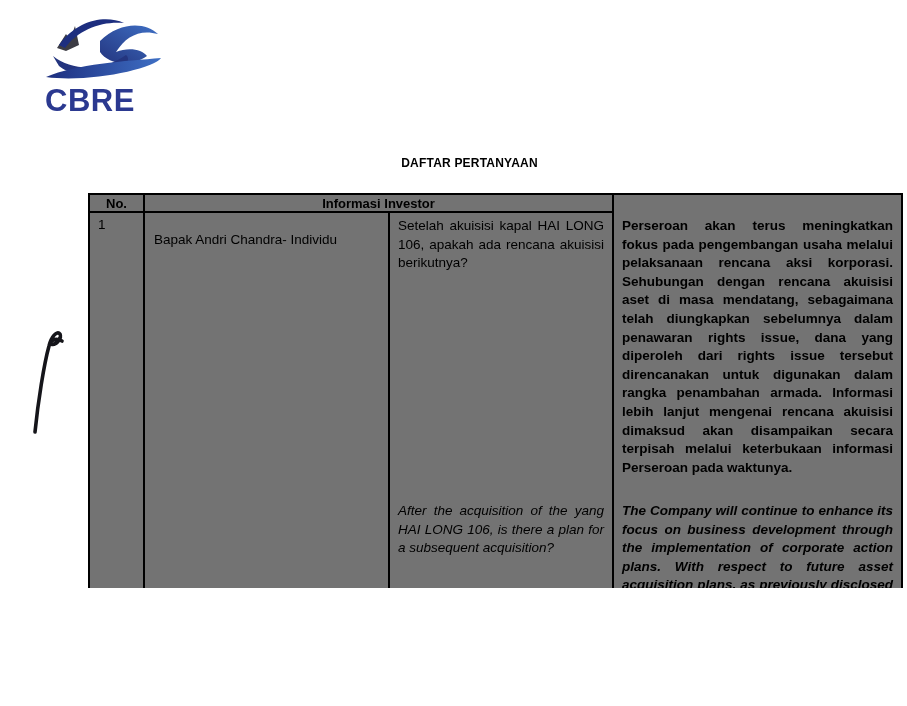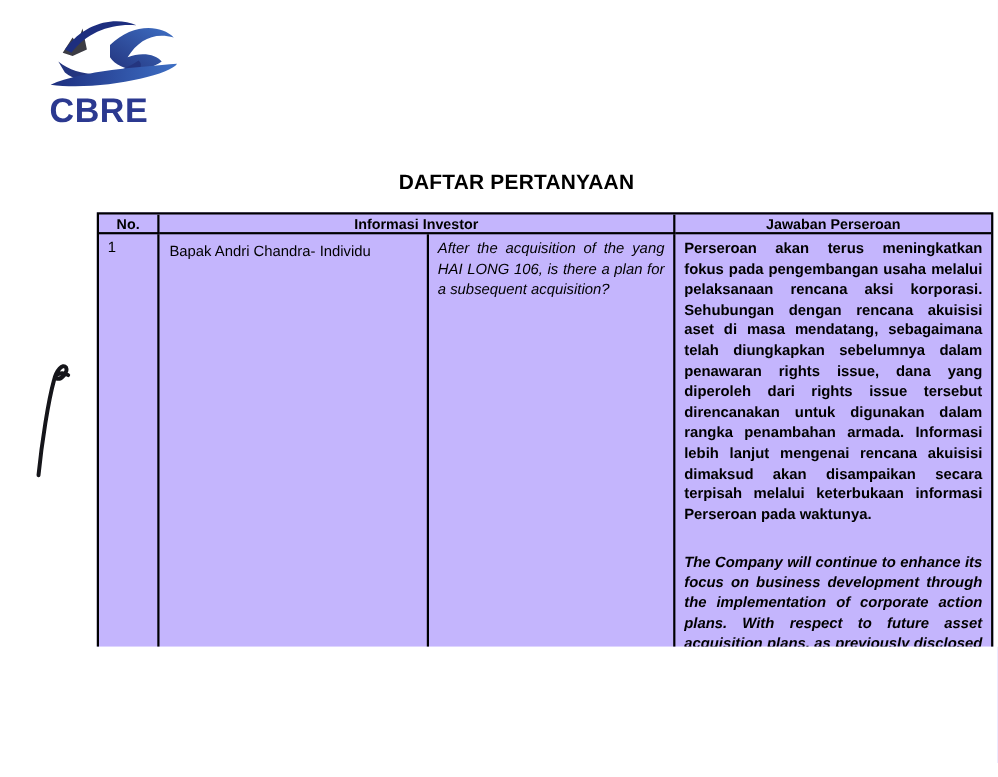--- a/index.html
+++ b/index.html
@@ -36,21 +36,21 @@
   }
 
   
   .doc-title {
     position: absolute;
     left: 62px;
     top: 156px;
     width: 815px;
     text-align: center;
     font-weight: bold;
-    font-size: 19px;
+    font-size: 12px;
     letter-spacing: 0.2px;
   }
 
   
   .hand-mark {
     position: absolute;
     left: 18px;
     top: 322px;
     width: 50px;
     height: 115px;
@@ -62,21 +62,21 @@
     left: 88px;
     top: 193px;
     width: 815px;
     height: 510px;
     box-sizing: border-box;
     border: 2px solid #000;
     display: grid;
     grid-template-columns: 55px 245px 224px 1fr;
     grid-template-rows: 18px 1fr;
     overflow: hidden;
-    background: #c4b5fd;
+    background: #737373;
   }
   .th {
     box-sizing: border-box;
     border-bottom: 2px solid #000;
     font-weight: bold;
     font-size: 13px;
     text-align: center;
     line-height: 15px;
     padding-top: 1px;
     overflow: hidden;
@@ -85,21 +85,21 @@
   .th.c-pi   { grid-column: 2 / 4; border-right: 2px solid #000; }
   .th.c-jp   { grid-column: 4; }
 
   .td {
     box-sizing: border-box;
     grid-row: 2;
     font-size: 13.5px;
     overflow: hidden;
   }
   .td.c-no   { grid-column: 1; border-right: 2px solid #000; padding: 4px 2px 0 8px; }
-  .td.c-name { grid-column: 2; border-right: 2px solid #000; padding: 8px 6px 0 9px; }
+  .td.c-name { grid-column: 2; border-right: 2px solid #000; padding: 19px 6px 0 9px; }
   .td.c-q    { grid-column: 3; border-right: 2px solid #000; }
   .td.c-a    { grid-column: 4; font-weight: bold; }
   .td.c-q, .td.c-a {
     padding: 4px 8px 0 8px;
     text-align: justify;
     line-height: 18.6px;
   }
   .td p { margin: 0; }
   .block-id { min-height: 285px; }
   .block-en { font-style: italic; }
@@ -138,27 +138,27 @@
   <svg class="hand-mark" viewBox="0 0 50 115" xmlns="http://www.w3.org/2000/svg">
     <path d="M17,110 C20,80 26,42 31,24 C33,15 39,8 42,12 C44,16 38,24 33,22 C30,20 37,15 44,19" fill="none" stroke="#15151a" stroke-width="3.6" stroke-linecap="round"></path>
   </svg>
 
   <div class="doc-title">DAFTAR PERTANYAAN</div>
 
   <div class="doc-table">
 
     <div class="th c-no">No.</div>
     <div class="th c-pi">Informasi Investor</div>
-    <div class="th c-jp">Jawaban Perseroan</div>
 
     <div class="td c-no">1</div>
 
     <div class="td c-name">Bapak Andri Chandra- Individu</div>
 
     <div class="td c-q">
+      <p class="block-id">Setelah akuisisi kapal HAI LONG 106, apakah ada rencana akuisisi berikutnya?</p>
       <p class="block-en">After the acquisition of the yang HAI LONG 106, is there a plan for a subsequent acquisition?</p>
     </div>
 
     <div class="td c-a">
       <p class="block-id">Perseroan akan terus meningkatkan fokus pada pengembangan usaha melalui pelaksanaan rencana aksi korporasi. Sehubungan dengan rencana akuisisi aset di masa mendatang, sebagaimana telah diungkapkan sebelumnya dalam penawaran rights issue, dana yang diperoleh dari rights issue tersebut direncanakan untuk digunakan dalam rangka penambahan armada. Informasi lebih lanjut mengenai rencana akuisisi dimaksud akan disampaikan secara terpisah melalui keterbukaan informasi Perseroan pada waktunya.</p>
       <p class="block-en">The Company will continue to enhance its focus on business development through the implementation of corporate action plans. With respect to future asset acquisition plans, as previously disclosed in the rights issue offering, the proceeds from the rights issue are planned to be utilized for fleet expansion. Further information regarding such acquisition plans will be separately disclosed through the Company’s information disclosure in due course.</p>
     </div>
 
   </div>
 </div>

